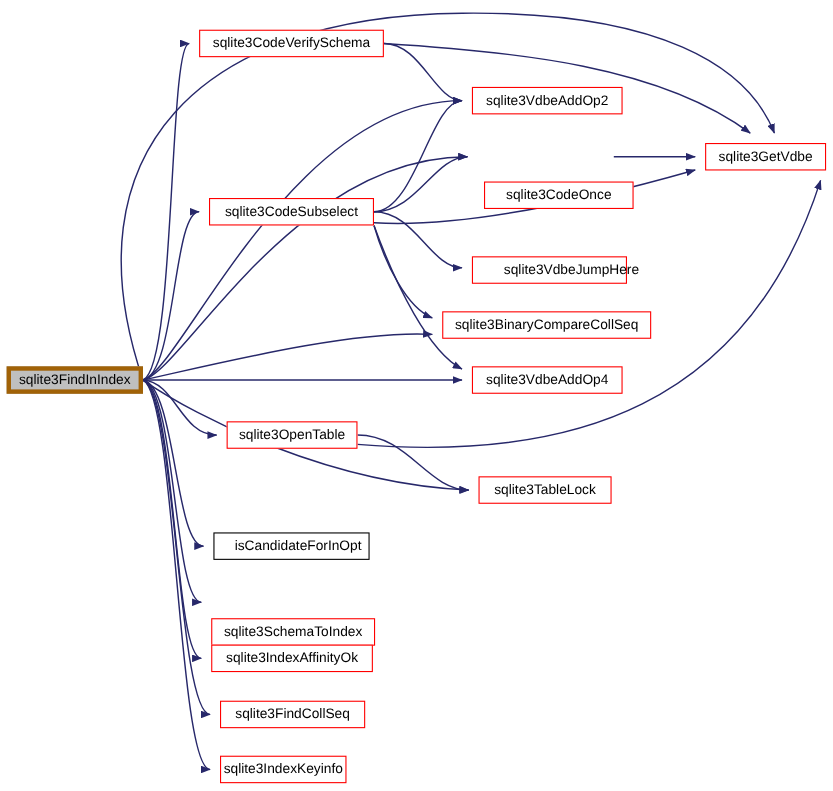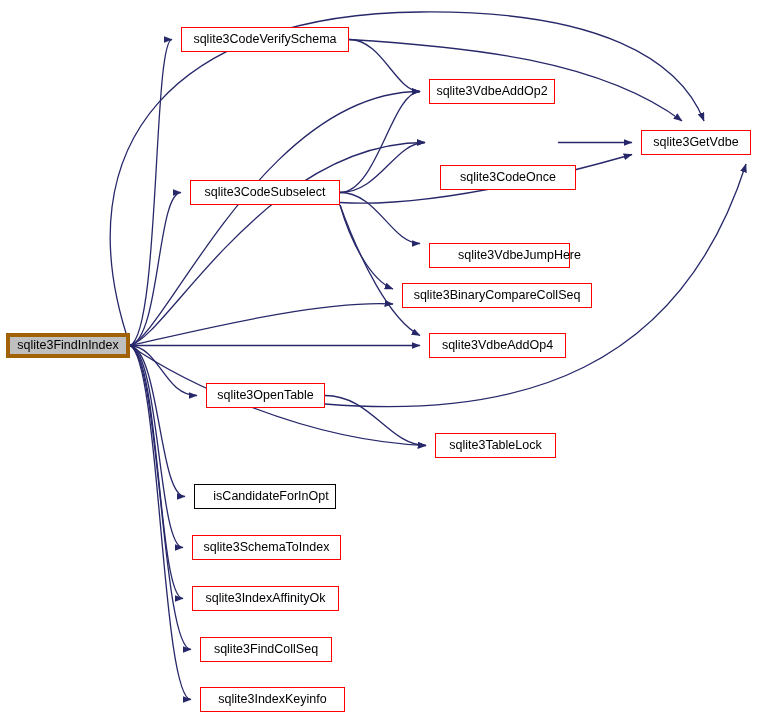--- a/index.html
+++ b/index.html
@@ -70,57 +70,57 @@
       </g>
   </svg>
 
   <div id="nodes">
       <div class="node root" style="left: 6px; top: 333px; width: 124px; height: 25px;">
         <span class="node-label">sqlite3FindInIndex</span>
       </div>
       <div class="node ext" style="left: 181px; top: 27px; width: 168px; height: 25px;">
         <span class="node-label">sqlite3CodeVerifySchema</span>
       </div>
-      <div class="node ext" style="left: 429px; top: 79px; width: 126px; height: 25px;">
+      <div class="node ext" style="left: 429px; top: 79px; width: 137px; height: 25px;">
         <span class="node-label">sqlite3VdbeAddOp2</span>
       </div>
       <div class="node ext" style="left: 440px; top: 130px; width: 136px; height: 25px; margin-top: 35px;">
         <span class="node-label">sqlite3CodeOnce</span>
       </div>
       <div class="node ext" style="left: 641px; top: 130px; width: 110px; height: 25px;">
         <span class="node-label">sqlite3GetVdbe</span>
       </div>
       <div class="node ext" style="left: 190px; top: 180px; width: 150px; height: 25px;">
         <span class="node-label">sqlite3CodeSubselect</span>
       </div>
-      <div class="node ext" style="left: 429px; top: 243px; width: 141px; height: 25px; padding-left: 40px;">
+      <div class="node ext" style="left: 429px; top: 233px; width: 141px; height: 25px; padding-left: 40px;">
         <span class="node-label">sqlite3VdbeJumpHere</span>
       </div>
       <div class="node ext" style="left: 402px; top: 283px; width: 190px; height: 25px;">
         <span class="node-label">sqlite3BinaryCompareCollSeq</span>
       </div>
       <div class="node ext" style="left: 429px; top: 333px; width: 137px; height: 25px;">
         <span class="node-label">sqlite3VdbeAddOp4</span>
       </div>
       <div class="node ext" style="left: 206px; top: 383px; width: 119px; height: 25px;">
         <span class="node-label">sqlite3OpenTable</span>
       </div>
       <div class="node ext" style="left: 435px; top: 433px; width: 121px; height: 25px;">
         <span class="node-label">sqlite3TableLock</span>
       </div>
       <div class="node local" style="left: 194px; top: 484px; width: 142px; height: 25px;">
         <span class="node-label">isCandidateForInOpt</span>
       </div>
-      <div class="node ext" style="left: 192px; top: 535px; width: 149px; height: 25px;">
+      <div class="node ext" style="left: 192px; top: 562px; width: 149px; height: 25px;">
         <span class="node-label">sqlite3SchemaToIndex</span>
       </div>
       <div class="node ext" style="left: 192px; top: 586px; width: 147px; height: 25px;">
         <span class="node-label">sqlite3IndexAffinityOk</span>
       </div>
       <div class="node ext" style="left: 200px; top: 637px; width: 132px; height: 25px;">
         <span class="node-label">sqlite3FindCollSeq</span>
       </div>
-      <div class="node ext" style="left: 200px; top: 687px; width: 145px; height: 25px;">
+      <div class="node ext" style="left: 200px; top: 687px; width: 115px; height: 25px;">
         <span class="node-label">sqlite3IndexKeyinfo</span>
       </div>
     </div>
 
 </div>
 
 </body></html>

